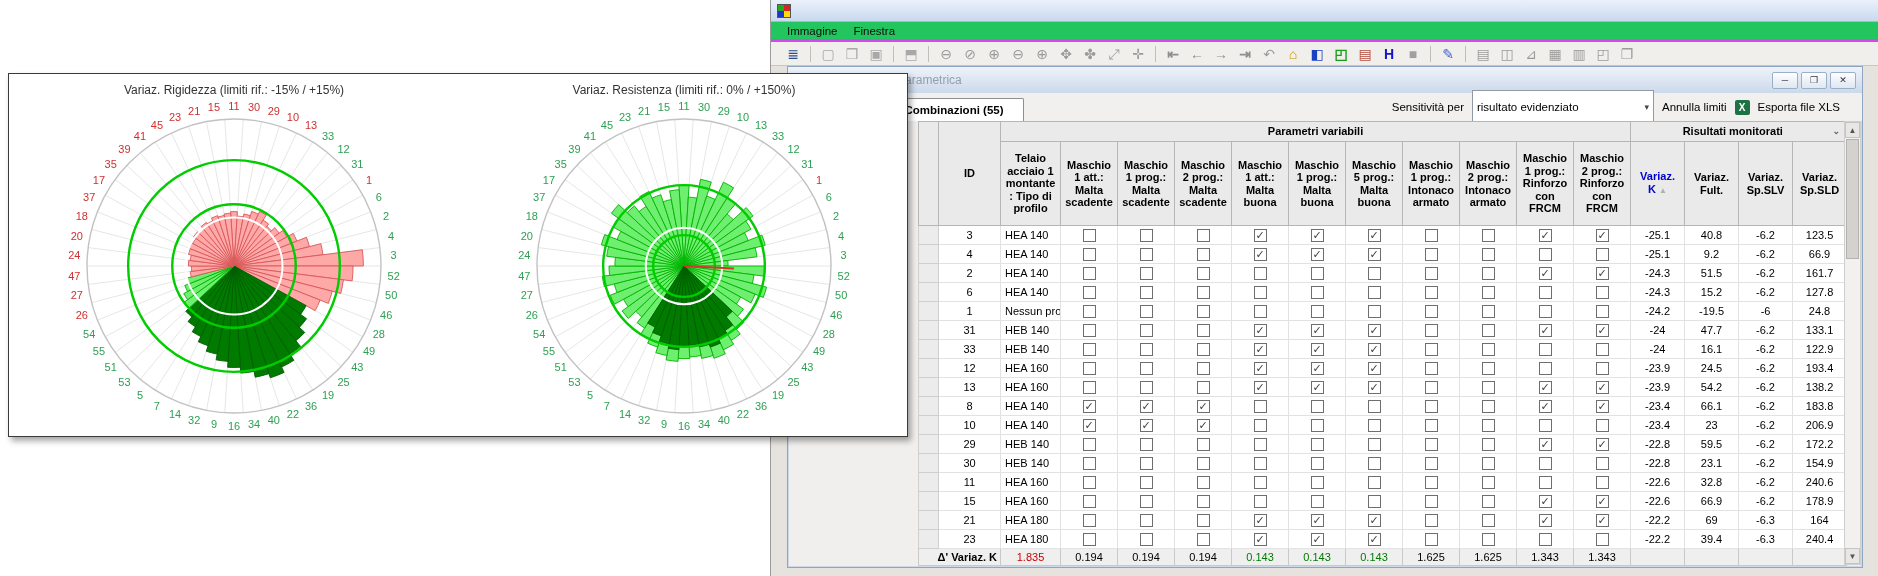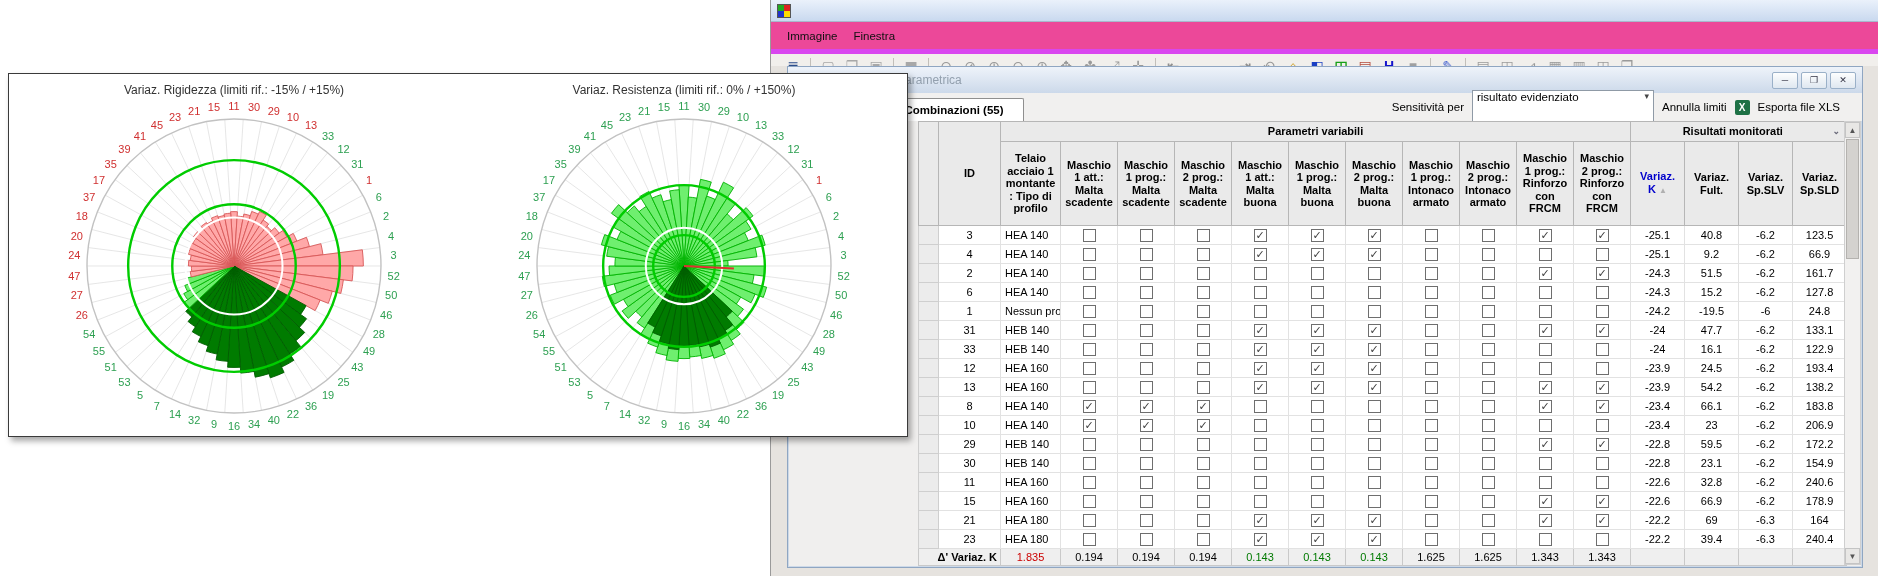--- a/index.html
+++ b/index.html
@@ -4,39 +4,39 @@
 <style>
   html,body{margin:0;padding:0;background:#fff;width:1878px;height:576px;overflow:hidden;
     font-family:"Liberation Sans", sans-serif;-webkit-font-smoothing:antialiased;}
   *{box-sizing:border-box;}
   
   .app{position:absolute;left:770px;top:0;width:1108px;height:576px;background:#ece9e4;border-left:1px solid #9a9a9a;}
   .titlebar{height:22px;background:linear-gradient(#eaf1fb,#c9d9ef);display:flex;align-items:center;padding:0 6px;border-bottom:1px solid #a8b8cc;}
   .app-icon{width:14px;height:14px;margin-right:6px;flex:none;
     background:conic-gradient(#d22 0 25%,#fd0 0 50%,#23c 0 75%,#2a2 0 100%);border:1px solid #555;}
   .titlebar .ttl{font-size:11.5px;color:#000;white-space:nowrap;overflow:hidden;}
-  .menubar{height:32px;background:#ec4899;display:flex;align-items:center;padding-left:8px;border-bottom:5px solid #d946ef;}
+  .menubar{height:20px;background:#22c55e;display:flex;align-items:center;padding-left:8px;border-bottom:3px solid #d946ef;}
   .menu-item{font-size:11.5px;color:#111;padding:2px 8px;cursor:default;}
   .toolbar{height:24px;background:#f1efec;display:flex;align-items:center;padding-left:10px;border-bottom:1px solid #c9c6c0;}
   .tb-btn{display:inline-flex;width:24px;height:20px;align-items:center;justify-content:center;font-size:14px;line-height:1;cursor:default;}
   .tb-sep{display:inline-block;width:1px;height:16px;background:#c2bfba;margin:0 5px;}
   .mdi{position:absolute;left:0;top:66px;width:1108px;height:510px;background:#e6e3df;}
   
   .child{position:absolute;left:16px;top:0;width:1076px;height:502px;background:#f0efee;border:1px solid #8fa6c2;box-shadow:0 0 0 1px #cdd9e8 inset;}
   .child-titlebar{height:26px;background:linear-gradient(#eef3fa,#ccd9ea);display:flex;align-items:center;padding:0 6px;}
   .child-icon{width:13px;height:13px;border:1px solid #4a78c0;background:linear-gradient(#bcd4f2,#7fa8dd);margin-right:6px;flex:none;}
   .child-title{font-size:12px;color:#93a0ae;flex:1;white-space:nowrap;overflow:hidden;}
   .win-btn{width:26px;height:17px;margin-left:3px;border:1px solid #9ab0c8;border-radius:2px;background:linear-gradient(#fdfefe,#dfe7f0);
     font-size:9px;color:#334;display:inline-flex;align-items:center;justify-content:center;cursor:default;}
   .tabstrip{position:relative;height:28px;background:#f1f0ef;}
   .tab{position:absolute;left:96px;bottom:0;height:23px;min-width:140px;padding:0 14px;background:#fff;
     border:1px solid #8f8f8f;border-bottom:none;border-radius:2px 2px 0 0;display:flex;align-items:center;justify-content:center;
     font-size:11.5px;font-weight:bold;color:#000;white-space:nowrap;}
   .sens{position:absolute;right:22px;top:3px;height:22px;display:flex;align-items:center;gap:8px;font-size:11.5px;color:#000;white-space:nowrap;}
-  .sens-select{width:182px;height:35px;border:1px solid #8f9aa6;background:#fff;display:flex;
+  .sens-select{width:182px;height:35px;border:1px solid #8f9aa6;background:#fff;display:flex;align-items:center;
     padding:0 4px;font-size:11.5px;justify-content:space-between;}
   .sens-select .car{color:#444;font-size:9px;}
   .xls-icon{width:15px;height:15px;background:#1e7145;color:#fff;font-size:10px;font-weight:bold;display:inline-flex;
     align-items:center;justify-content:center;border-radius:2px;}
   
   .table-wrap{position:absolute;left:130px;top:54px;}
   table.res{border-collapse:collapse;table-layout:fixed;width:928px;background:#fff;border:1px solid #9a9a9a;}
   table.res th{background:#eaeaea;border:1px solid #b6b6b6;font-size:11px;font-weight:bold;color:#000;
     line-height:12.5px;padding:1px 2px;text-align:center;overflow:hidden;}
   table.res thead tr.gr{height:20px;}
@@ -166,21 +166,21 @@
                 <th colspan="11">Parametri variabili</th>
                 <th colspan="4"><span>Risultati monitorati</span><span class="grpcar">⌄</span></th>
               </tr>
               <tr class="cols">
                 <th>Telaio acciaio 1 montante : Tipo di profilo</th>
                 <th>Maschio 1 att.: Malta scadente</th>
                 <th>Maschio 1 prog.: Malta scadente</th>
                 <th>Maschio 2 prog.: Malta scadente</th>
                 <th>Maschio 1 att.: Malta buona</th>
                 <th>Maschio 1 prog.: Malta buona</th>
-                <th>Maschio 2 prog.: Malta buona</th>
+                <th>Maschio 5 prog.: Malta buona</th>
                 <th>Maschio 1 prog.: Intonaco armato</th>
                 <th>Maschio 2 prog.: Intonaco armato</th>
                 <th>Maschio 1 prog.: Rinforzo con FRCM</th>
                 <th>Maschio 2 prog.: Rinforzo con FRCM</th>
                 <th><span style="color: rgb(0, 0, 204);">Variaz. K</span><span class="sortcar">▲</span></th>
                 <th><span style="color: rgb(0, 0, 0);">Variaz. Fult.</span></th>
                 <th><span style="color: rgb(0, 0, 0);">Variaz. Sp.SLV</span></th>
                 <th><span style="color: rgb(0, 0, 0); margin-top: 48px;">Variaz. Sp.SLD</span></th>
               </tr>
             </thead>

